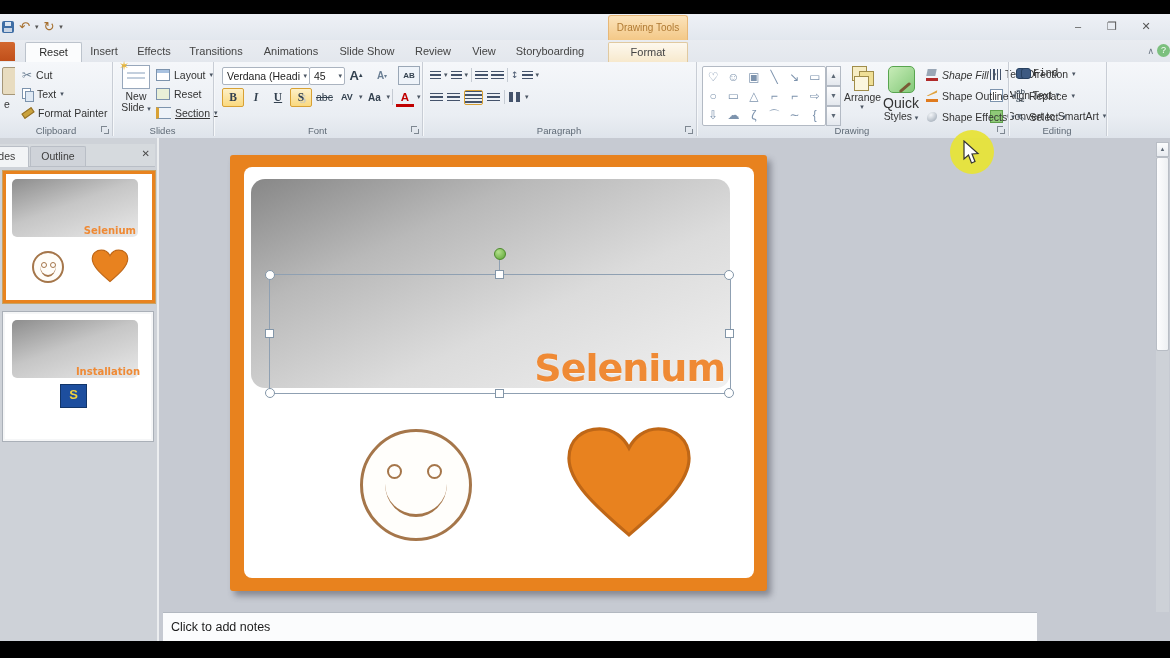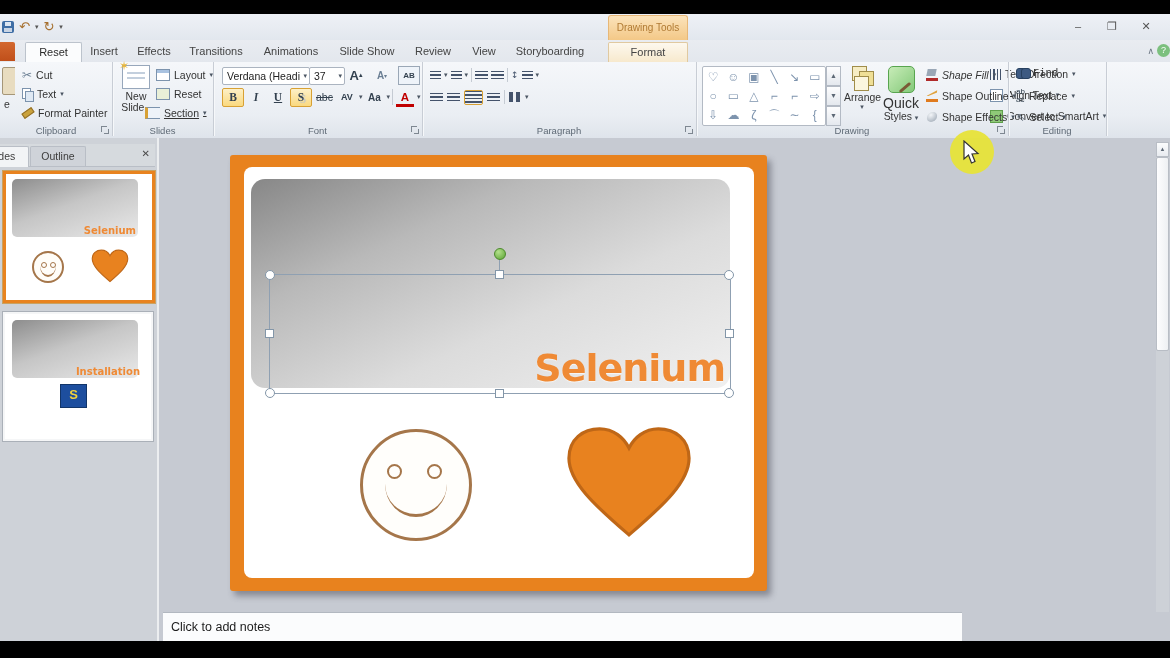--- a/index.html
+++ b/index.html
@@ -163,21 +163,21 @@
   #smiley .eye{position:absolute;top:32px;width:11px;height:11px;border:2.5px solid #a5764a;border-radius:50%;}
   #smiley .mouth{position:absolute;left:22px;top:52px;width:62px;height:30px;
                  border-bottom:3px solid #a5764a;border-radius:0 0 50% 50%/0 0 100% 100%;}
   
   #v-scroll{position:absolute;left:1156px;top:4px;width:13px;height:470px;background:#cdd1d7;}
   #v-up{position:absolute;left:0;top:0;width:11px;height:13px;background:linear-gradient(#fbfcfd,#e8ebf0);
         border:1px solid #b8bdc5;text-align:center;font-size:6px;color:#5d6875;line-height:12px;}
   #v-thumb{position:absolute;left:0;top:15px;width:11px;height:192px;background:linear-gradient(90deg,#fdfdfe,#eef0f3);
            border:1px solid #b8bdc5;border-radius:2px;}
   
-  #notes{position:absolute;left:163px;top:474px;width:799px;height:29px;background:#fbfcfd;
+  #notes{position:absolute;left:163px;top:474px;width:874px;height:29px;background:#fbfcfd;
          border-top:1px solid #b2b8c0;}
   #notes-text{position:absolute;left:8px;top:7px;font-size:12.5px;color:#1c1c1c;}
   
   #cursor-hl{position:absolute;left:950px;top:-8px;width:44px;height:44px;border-radius:50%;
              background:rgba(231,227,57,.95);}
   #cursor{position:absolute;left:963px;top:2px;}
   #blackbar-top{position:absolute;left:0;top:0;width:1170px;height:14px;background:#000;}
   #blackbar-bot{position:absolute;left:0;top:641px;width:1170px;height:17px;background:#000;}
 </style>
 </head>
@@ -248,35 +248,35 @@
       </div>
       <div class="rbtn-row" style="left:44px;top:4px;">
         <span class="ic ic-layout"></span>
         <span>Layout</span>
         <span class="dd">▾</span>
       </div>
       <div class="rbtn-row" style="left:44px;top:23px;justify-content:center;">
         <span class="ic ic-reset"></span>
         <span>Reset</span>
       </div>
-      <div class="rbtn-row" style="left:33px;top:42px;text-decoration:underline;">
+      <div class="rbtn-row" style="left:44px;top:42px;text-decoration:underline;">
         <span class="ic ic-section"></span>
         <span>Section</span>
         <span class="dd">▾</span>
       </div>
       <div class="grp-label">Slides</div>
     </div>
 
     <div class="grp" style="left:213px;width:209px;">
       <div class="combo abs" style="left:9px;top:5px;width:80px;">
         <span style="overflow:hidden;white-space:nowrap;">Verdana (Headin</span>
         <span class="dd">▾</span>
       </div>
       <div class="combo abs" style="left:96px;top:5px;width:28px;">
-        <span>37</span>
+        <span>45</span>
         <span class="dd">▾</span>
       </div>
       <div class="rbtn-row" style="left:133px;top:4px;gap:6px;">
         <span class="tbtn" style="font-size:13px;">
             <span>A</span>
             <span style="font-size:7px;vertical-align:top;">▴</span>
           </span>
         <span class="tbtn" style="font-size:10px;color:#6b7f94;">
             <span>A</span>
             <span style="font-size:6px;vertical-align:top;">▾</span>

